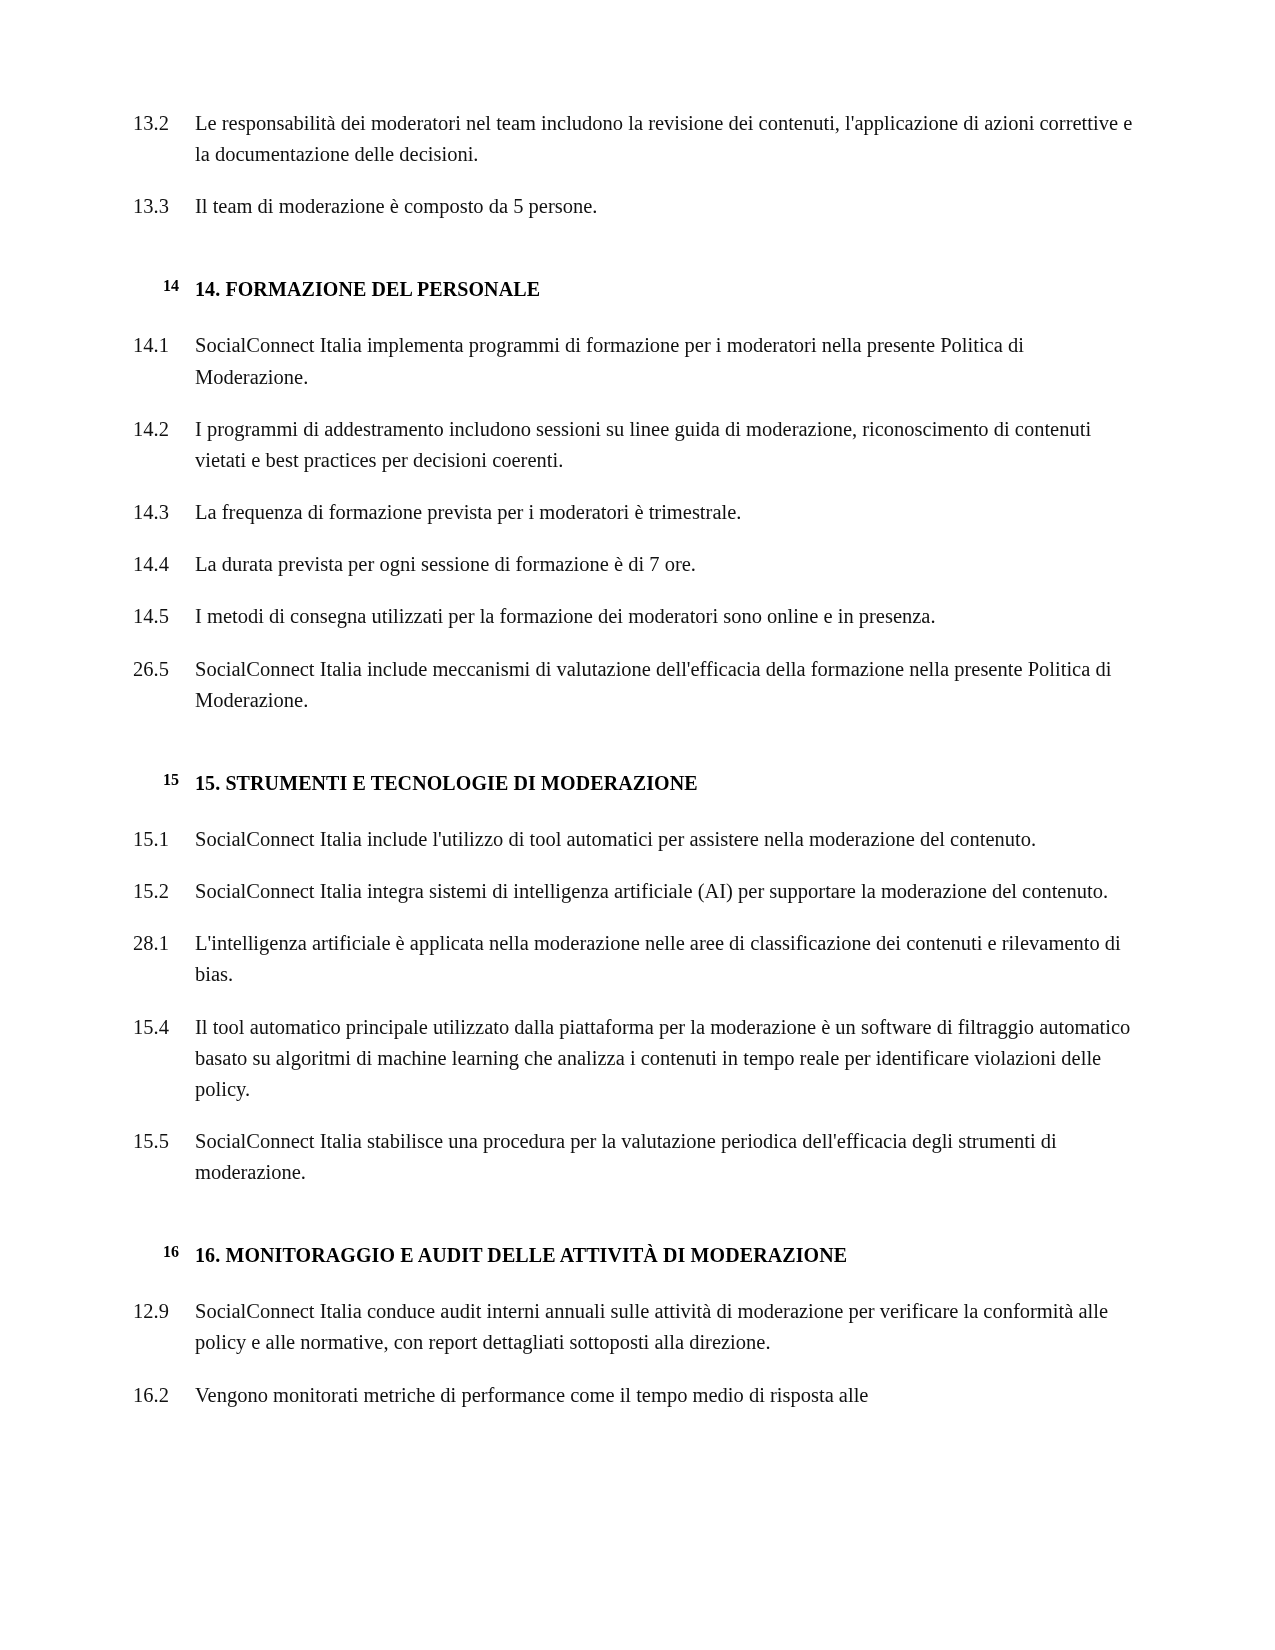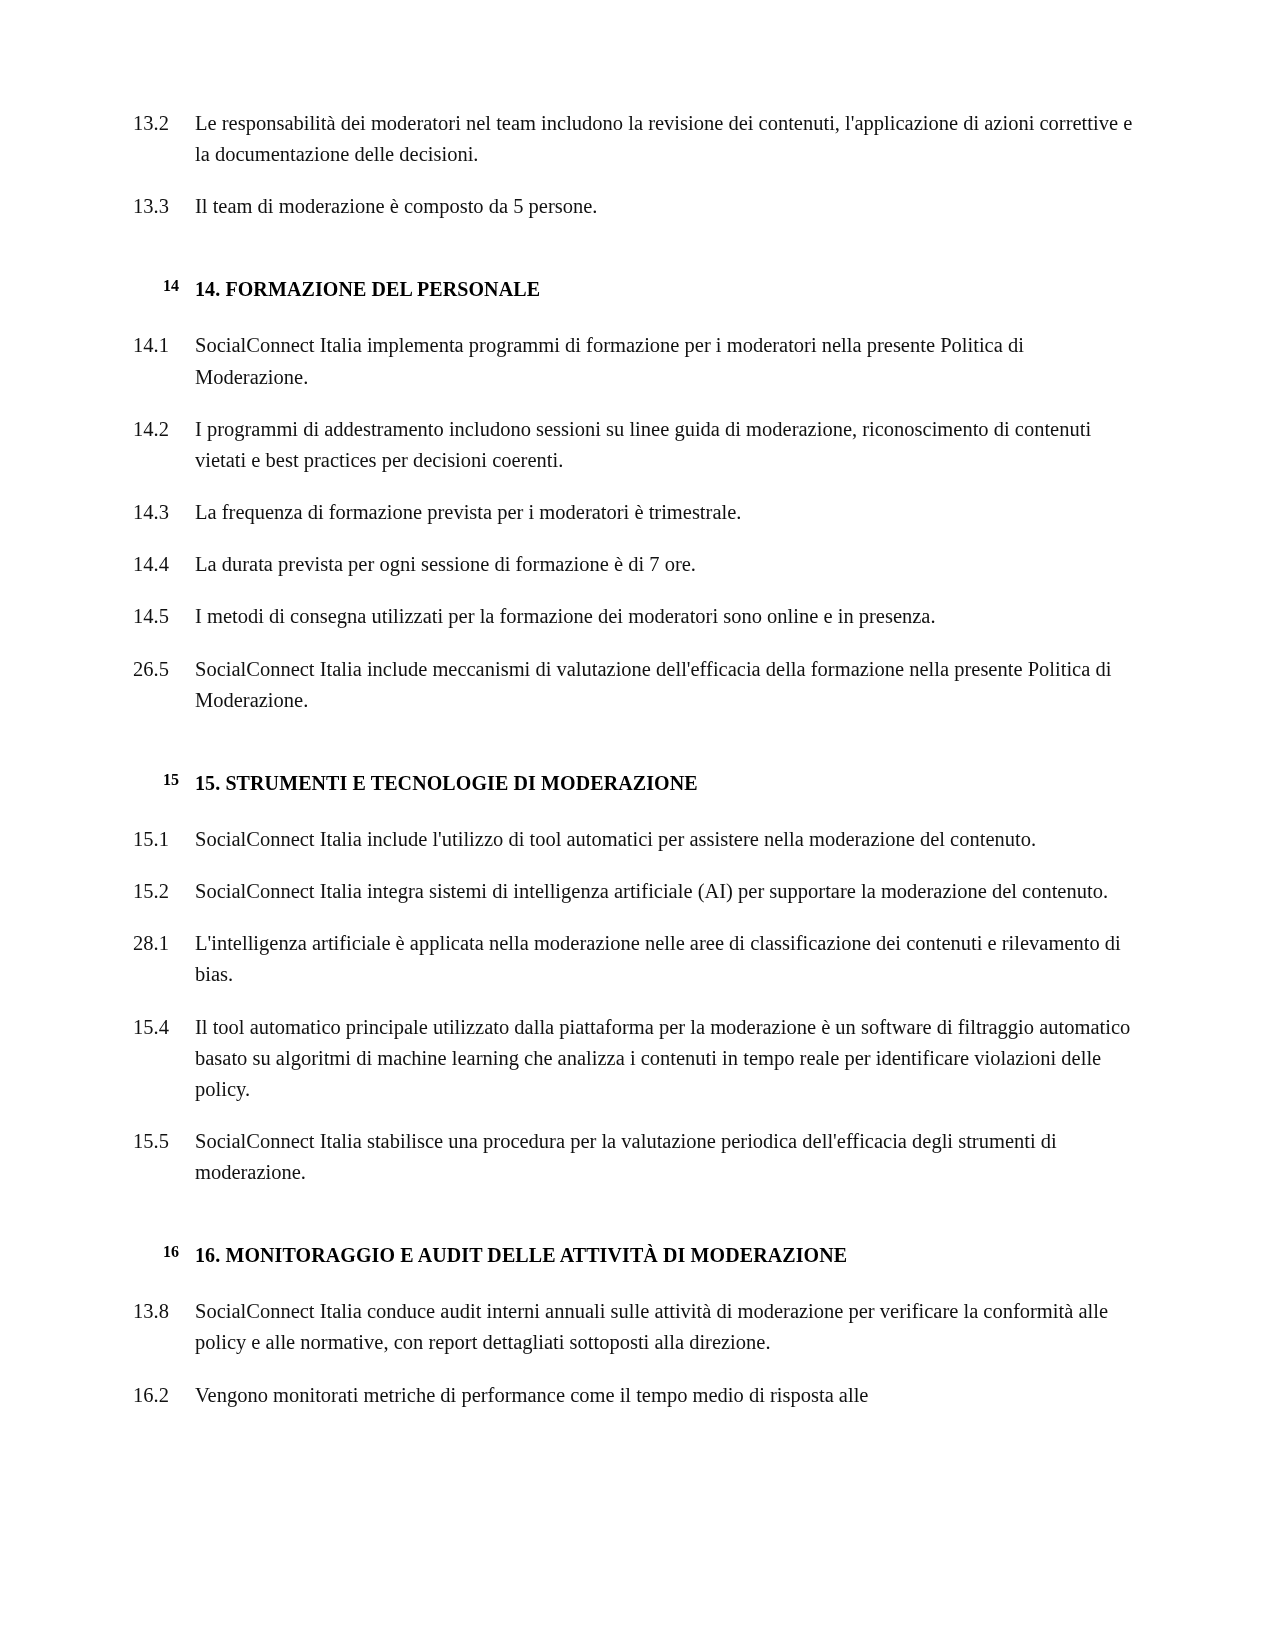--- a/index.html
+++ b/index.html
@@ -136,21 +136,21 @@
       </div>
       <div class="clause">
         <div class="clause-num">15.5</div>
         <div class="clause-text">SocialConnect Italia stabilisce una procedura per la valutazione periodica dell'efficacia degli strumenti di moderazione.</div>
       </div>
       <div class="section">
         <div class="section-num">16</div>
         <div class="section-title">16. MONITORAGGIO E AUDIT DELLE ATTIVITÀ DI MODERAZIONE</div>
       </div>
       <div class="clause">
-        <div class="clause-num">13.8</div>
+        <div class="clause-num">12.9</div>
         <div class="clause-text">SocialConnect Italia conduce audit interni annuali sulle attività di moderazione per verificare la conformità alle policy e alle normative, con report dettagliati sottoposti alla direzione.</div>
       </div>
       <div class="clause">
         <div class="clause-num">16.2</div>
         <div class="clause-text">Vengono monitorati metriche di performance come il tempo medio di risposta alle</div>
       </div>
     </div>
 </div>
 
 </body></html>

